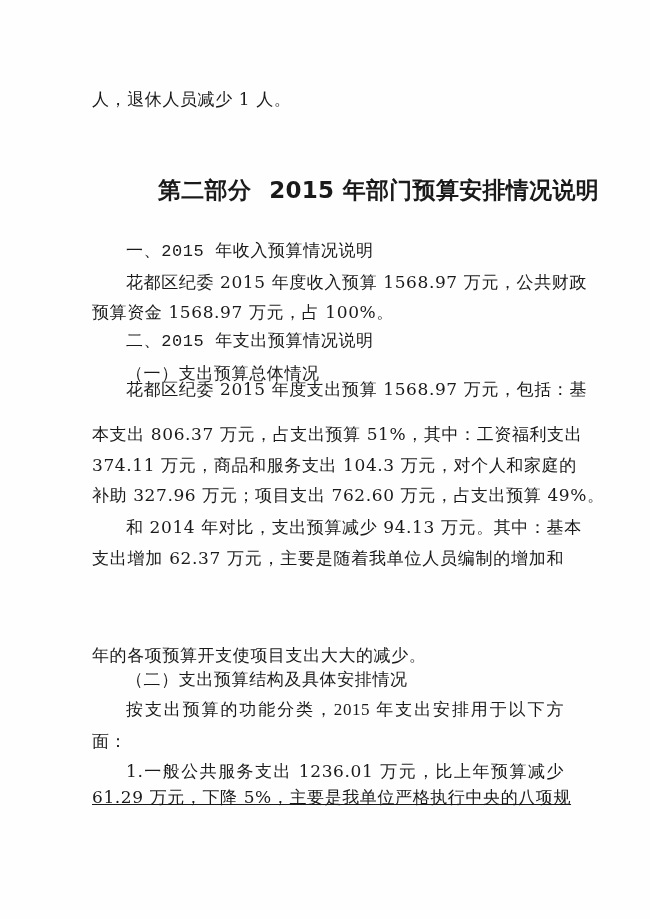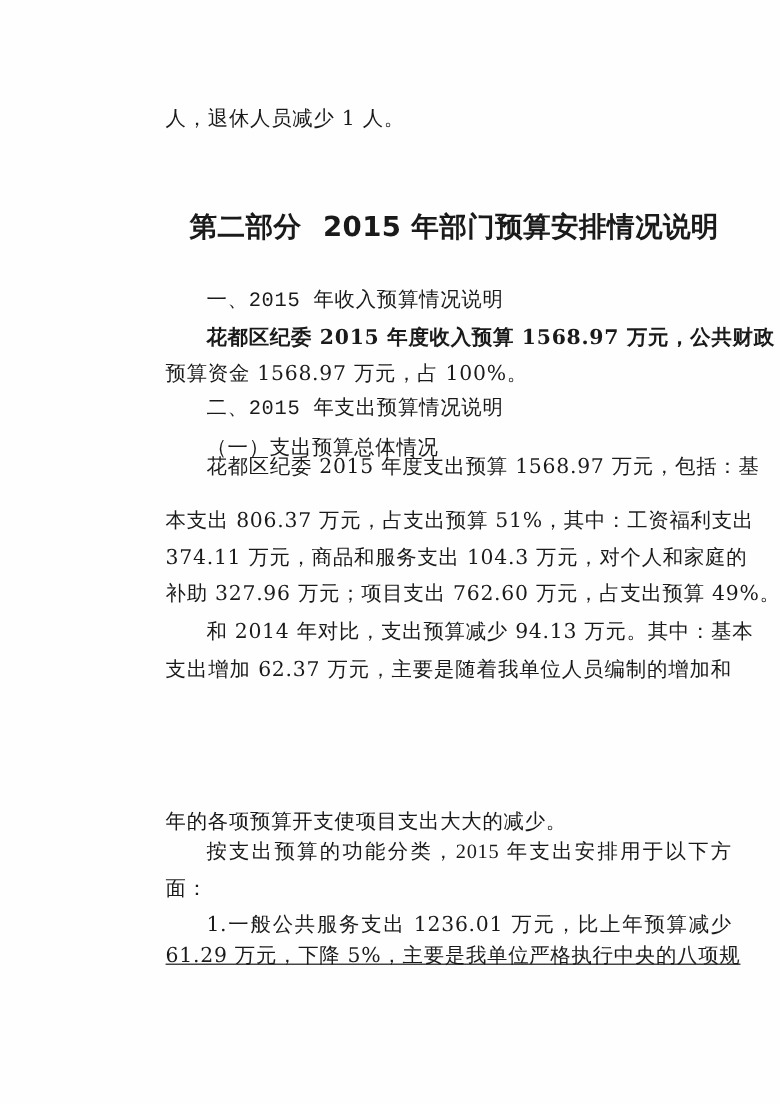--- a/index.html
+++ b/index.html
@@ -20,21 +20,20 @@
       left: 0; top: 0;
       width: 650px; height: 919px;
       background: #fefefe;
     }
     .line {
       position: absolute;
       font-size: 17px;
       line-height: 22px;
       white-space: nowrap;
       letter-spacing: 0.6px;
-      margin-left: 46px;
     }
     .full {
       left: 92px;
       width: 472px;
       text-align: justify;
       text-align-last: justify;
     }
     .indent {
       left: 126px;
     }
@@ -71,34 +70,35 @@
 
 <div class="page">
 
   <div class="line full last" style="top:88px;">人，退休人员减少 1 人。</div>
 
   <div class="heading-main">
     <span>第二部分</span><span class="gap"></span><span>2015 年部门预算安排情况说明</span>
   </div>
 
   <div class="line indent sub-heading" style="top:241px;">一、2015 年收入预算情况说明</div>
-  <div class="line indent full" style="top:271px;font-weight:bold;">花都区纪委 2015 年度收入预算 1568.97 万元，公共财政</div>
+  <div class="line indent full" style="top:271px;">花都区纪委 2015 年度收入预算 1568.97 万元，公共财政</div>
   <div class="line full last" style="top:301px;">预算资金  1568.97 万元，占 100%。</div>
 
   <div class="line indent sub-heading" style="top:331px;">二、2015 年支出预算情况说明</div>
 
   <div class="line indent bold-heading" style="top:362px;">（一）支出预算总体情况</div>
   <div class="line indent full" style="top:378px;">花都区纪委 2015 年度支出预算 1568.97 万元，包括：基</div>
   <div class="line full" style="top:423px;">本支出 806.37 万元，占支出预算 51%，其中：工资福利支出</div>
   <div class="line full" style="top:454px;">374.11 万元，商品和服务支出 104.3 万元，对个人和家庭的</div>
   <div class="line full last" style="top:484px;">补助 327.96 万元；项目支出  762.60 万元，占支出预算 49%。</div>
 
   <div class="line indent full" style="top:516px;">和 2014 年对比，支出预算减少 94.13 万元。其中：基本</div>
   <div class="line full" style="top:547px;">支出增加 62.37 万元，主要是随着我单位人员编制的增加和</div>
-  <div class="line full last" style="top:674px;">年的各项预算开支使项目支出大大的减少。</div>
+  <div class="line full last" style="top:644px;">年的各项预算开支使项目支出大大的减少。</div>
 
+  <div class="line indent bold-heading" style="top:668px;">（二）支出预算结构及具体安排情况</div>
   <div class="line indent full" style="top:699px;font-family:Liberation Serif, serif;">按支出预算的功能分类，2015  年支出安排用于以下方</div>
   <div class="line full last" style="top:730px;">面：</div>
 
   <div class="line indent full" style="top:760px;">1.一般公共服务支出  1236.01  万元，比上年预算减少</div>
   <div class="line full" style="top:786px;text-decoration:underline;">61.29 万元，下降 5%，主要是我单位严格执行中央的八项规</div>
 
 </div>
 
 </body></html>

